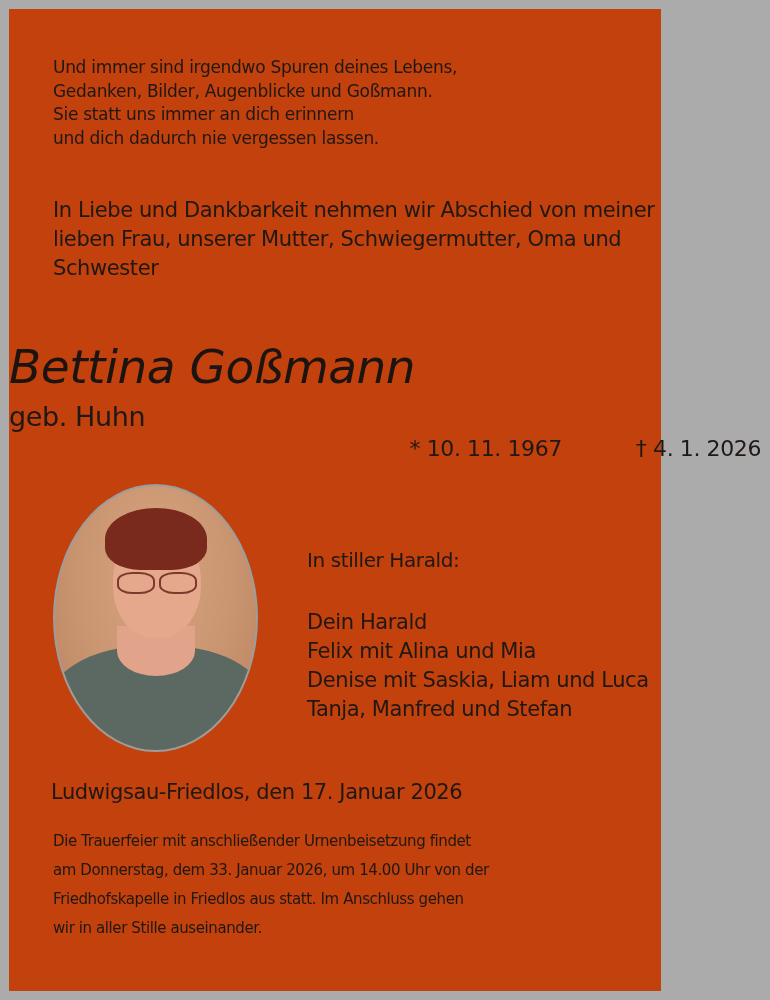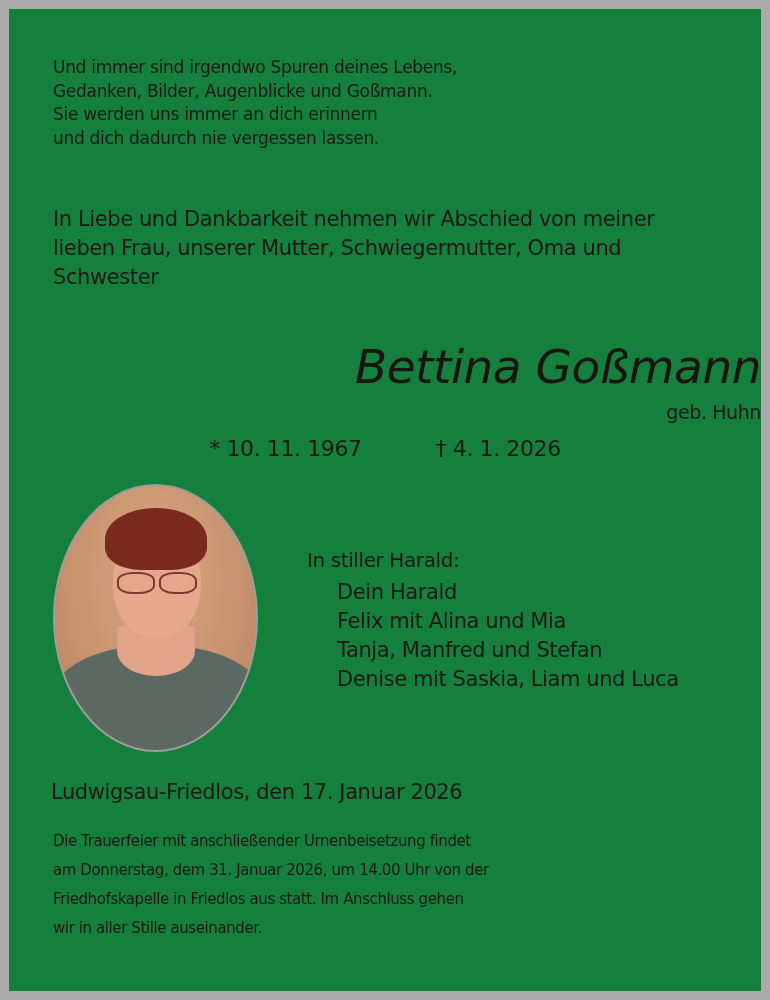--- a/index.html
+++ b/index.html
@@ -7,51 +7,51 @@
       width: 770px; height: 1000px;
       background: #ababab;
       position: relative;
       font-family: "DejaVu Sans", "Liberation Sans", sans-serif;
       color: #1f1814;
       overflow: hidden;
     }
     .page {
       position: absolute;
       left: 9px; top: 9px;
-      width: 752px; height: 982px;
-      background: #15803d;
+      width: 652px; height: 982px;
+      background: #c2410c;
     }
     .abs { position: absolute; white-space: nowrap; }
     .poem {
       left: 44px; top: 47px;
       font-size: 17px; line-height: 23.5px;
       letter-spacing: -0.3px;
     }
     .poem div { height: 23.5px; }
     .intro {
-      left: 44px; top: 196px;
+      left: 44px; top: 187px;
       font-size: 21px; line-height: 29px;
       letter-spacing: -0.4px;
     }
     .intro div { height: 29px; }
     .name {
       left: 0; width: 752px; top: 330px;
-      text-align: right;
+      text-align: left;
       font-size: 47px; font-style: italic;
       letter-spacing: -0.5px;
       color: #1c1410;
     }
     .maiden {
       left: 0; width: 752px; top: 392px;
-      text-align: right;
-      font-size: 19px; letter-spacing: -0.4px;
+      text-align: left;
+      font-size: 27px; letter-spacing: -0.4px;
     }
     .dates {
       left: 0; width: 752px; top: 427px;
-      text-align: center;
+      text-align: right;
       font-size: 22px; letter-spacing: -0.4px;
     }
     .dates span { display: inline-block; }
     .dates .gap { width: 74px; }
     .photo {
       position: absolute;
       left: 44px; top: 475px;
       width: 201px; height: 264px;
       border-radius: 50%;
       border: 2px solid #9d9d9d;
@@ -91,24 +91,23 @@
       width: 34px; height: 18px;
       border: 2px solid #7b3a2c; border-radius: 40%;
     }
     .photo .glasses::before { left: 2px; }
     .photo .glasses::after { right: 2px; }
     .mourners-title {
       left: 298px; top: 539px;
       font-size: 20px; letter-spacing: -0.4px;
     }
     .mourners {
-      left: 298px; top: 569px;
+      left: 298px; top: 599px;
       font-size: 21px; line-height: 29px;
       letter-spacing: -0.4px;
-      margin-left: 30px;
     }
     .mourners div { height: 29px; }
     .place-date {
       left: 42px; top: 771px;
       font-size: 21px; letter-spacing: -0.4px; text-align: right;
     }
     .ceremony {
       left: 44px; top: 818px;
       font-size: 15px; line-height: 29px;
       letter-spacing: -0.4px;
@@ -116,21 +115,21 @@
     .ceremony div { height: 29px; }
   </style>
 </head>
 <body>
 
 <div class="page">
 
   <div class="abs poem">
     <div>Und immer sind irgendwo Spuren deines Lebens,</div>
     <div>Gedanken, Bilder, Augenblicke und Goßmann.</div>
-    <div>Sie werden uns immer an dich erinnern</div>
+    <div>Sie statt uns immer an dich erinnern</div>
     <div>und dich dadurch nie vergessen lassen.</div>
   </div>
 
   <div class="abs intro">
     <div>In Liebe und Dankbarkeit nehmen wir Abschied von meiner</div>
     <div>lieben Frau, unserer Mutter, Schwiegermutter, Oma und</div>
     <div>Schwester</div>
   </div>
 
   <div class="abs name">Bettina Goßmann</div>
@@ -144,26 +143,26 @@
     <div class="neck"></div>
     <div class="face"></div>
     <div class="hair"></div>
     <div class="glasses"></div>
   </div>
 
   <div class="abs mourners-title">In stiller Harald:</div>
   <div class="abs mourners">
     <div>Dein Harald</div>
     <div>Felix mit Alina und Mia</div>
+    <div>Denise mit Saskia, Liam und Luca</div>
     <div>Tanja, Manfred und Stefan</div>
-    <div>Denise mit Saskia, Liam und Luca</div>
   </div>
 
   <div class="abs place-date">Ludwigsau-Friedlos, den 17. Januar 2026</div>
 
   <div class="abs ceremony">
     <div>Die Trauerfeier mit anschließender Urnenbeisetzung findet</div>
-    <div>am Donnerstag, dem 31. Januar 2026, um 14.00 Uhr von der</div>
+    <div>am Donnerstag, dem 33. Januar 2026, um 14.00 Uhr von der</div>
     <div>Friedhofskapelle in Friedlos aus statt. Im Anschluss gehen</div>
     <div>wir in aller Stille auseinander.</div>
   </div>
 
 </div>
 
 </body></html>

